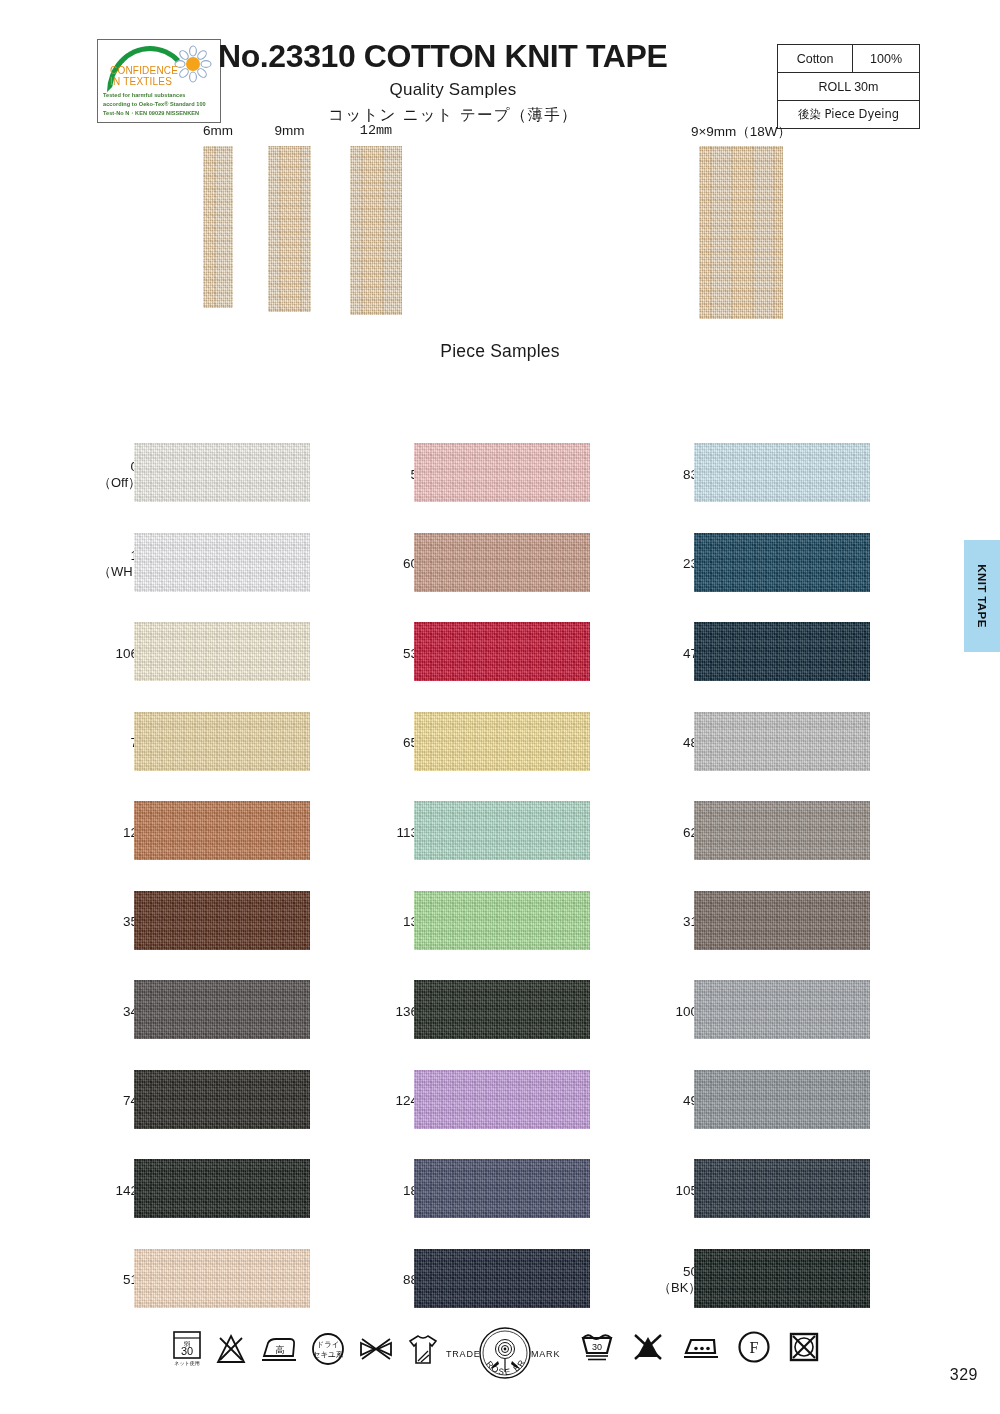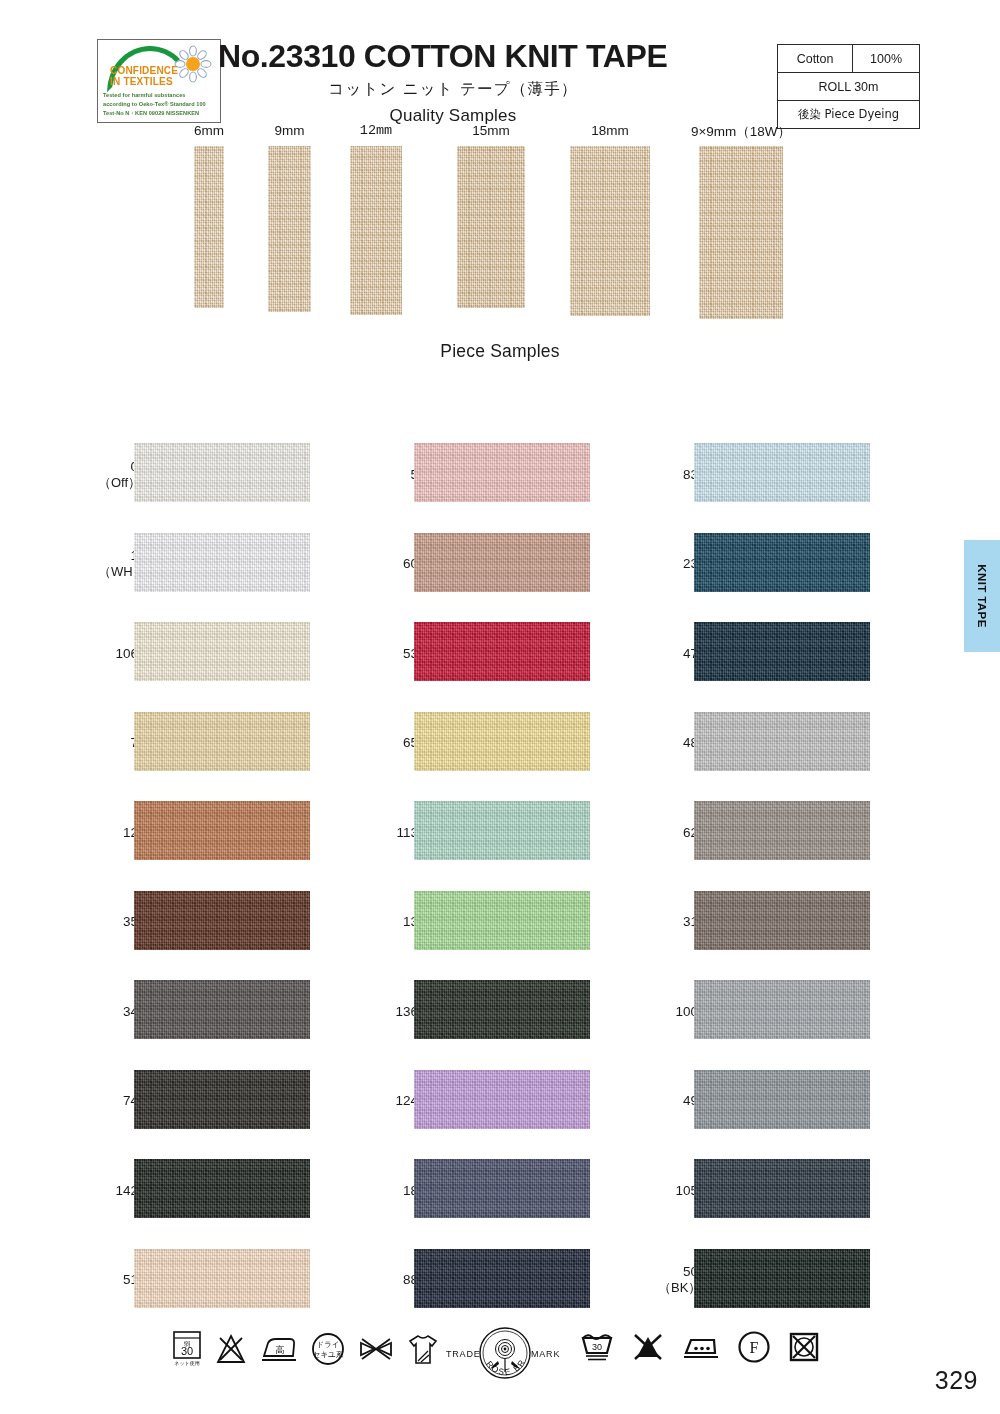--- a/index.html
+++ b/index.html
@@ -27,21 +27,21 @@
     position:absolute; left:9px; top:6px; width:86px; height:46px;
     border:5px solid #18973f; border-bottom-color:transparent;
     border-left-color:#18973f; border-right-color:transparent;
     border-radius:50% 50% 0 0 / 100% 100% 0 0;
   }
   #oeko-logo .flower {
     position:absolute; right:5px; top:4px; width:44px; height:44px;
   }
   #oeko-logo .conf {
     position:absolute; left:12px; top:25px; width:92px;
-    font-size:10px; font-weight:bold; color:#e08a10; line-height:11px;
+    font-size:10px; font-weight:normal; color:#e08a10; line-height:11px;
     letter-spacing:.2px;
   }
   #oeko-logo .ln {
     position:absolute; left:5px; font-size:5.6px; color:#3f7d33;
     font-weight:bold; white-space:nowrap; letter-spacing:.05px;
   }
   #oeko-logo .l1 { top:52px; }
   #oeko-logo .l2 { top:61px; }
   #oeko-logo .l3 { top:70px; }
 
@@ -145,21 +145,21 @@
     top:12px;
     display:flex; align-items:center;
   }
   .care { margin-right:13px; }
   #brand-logo { position:absolute; left:443px; top:6px; }
   #care-row-2 { position:absolute; left:580px; top:12px; display:flex; align-items:center; }
   #care-row-2 .care { margin-right:17px; }
 
   #page-no {
     position:absolute; right:22px; top:48px;
-    font-size:25px; letter-spacing:.5px;
+    font-size:16px; letter-spacing:.5px;
   }
 </style>
 </head>
 <body>
 
 <div id="header">
 
   <div id="oeko-logo">
     <div class="arc"></div>
     <svg class="flower" viewBox="0 0 44 44">
@@ -182,60 +182,52 @@
     <div class="ln l1">Tested for harmful substances</div>
     <div class="ln l2">according to Oeko-Tex® Standard 100</div>
     <div class="ln l3">Test-No N・KEN 09029  NISSENKEN</div>
   </div>
 
   <div id="title-block">
     <div id="main-title">
       <span class="no">No.23310</span>
       <span>COTTON KNIT TAPE</span>
     </div>
+    <div id="quality-heading">Quality Samples</div>
     <div id="jp-subtitle">コットン ニット テープ（薄手）</div>
-    <div id="quality-heading">Quality Samples</div>
   </div>
 
   <table id="spec-table">
     <tbody>
         <tr>
       <td>Cotton</td>
       <td>100%</td>
     </tr>
     <tr>
       <td colspan="2">ROLL 30m</td>
     </tr>
     <tr>
       <td colspan="2" class="jp">後染  Piece Dyeing</td>
     </tr>
   </tbody>
     </table>
 </div>
 
 <div id="quality-row">
-    <div class="qs" style="left: 194px;">
+    <div class="qs" style="left: 203px;">
       <div class="qlabel">6mm</div>
       <div class="qswatch" style="width: 30px; height: 162px; background-color: rgb(222, 202, 169);"></div>
     </div>
     <div class="qs" style="left: 268px;">
       <div class="qlabel">9mm</div>
       <div class="qswatch" style="width: 43px; height: 166px; background-color: rgb(221, 199, 165);"></div>
     </div>
     <div class="qs" style="left: 350px; font-family: Liberation Mono, monospace;">
       <div class="qlabel">12mm</div>
       <div class="qswatch" style="width: 52px; height: 169px; background-color: rgb(220, 197, 162);"></div>
-    </div>
-    <div class="qs" style="left: 457px;">
-      <div class="qlabel">15mm</div>
-      <div class="qswatch" style="width: 68px; height: 162px; background-color: rgb(217, 193, 156);"></div>
-    </div>
-    <div class="qs" style="left: 570px;">
-      <div class="qlabel">18mm</div>
-      <div class="qswatch" style="width: 80px; height: 170px; background-color: rgb(220, 198, 163);"></div>
     </div>
     <div class="qs" style="left: 699px;">
       <div class="qlabel">9×9mm（18W）</div>
       <div class="qswatch" style="width: 84px; height: 173px; background-color: rgb(220, 195, 159);"></div>
     </div>
   </div>
 
 <div id="color-heading">Piece Samples</div>
 <div id="color-grid">
   <div class="ccol col-1">

